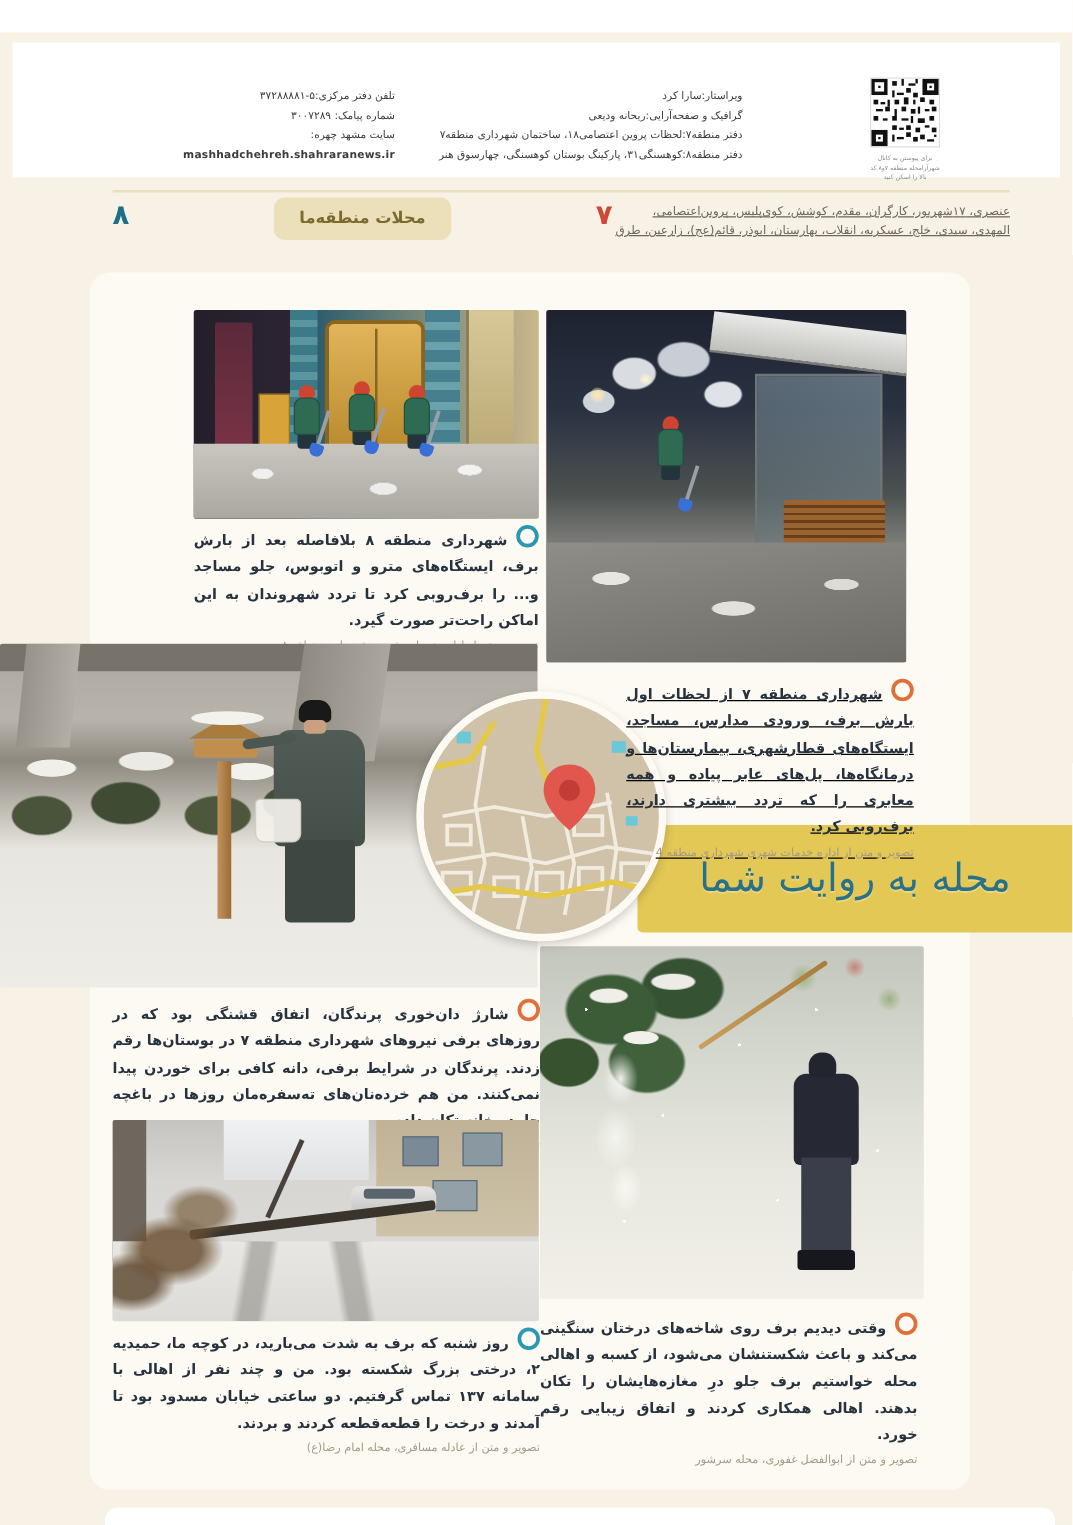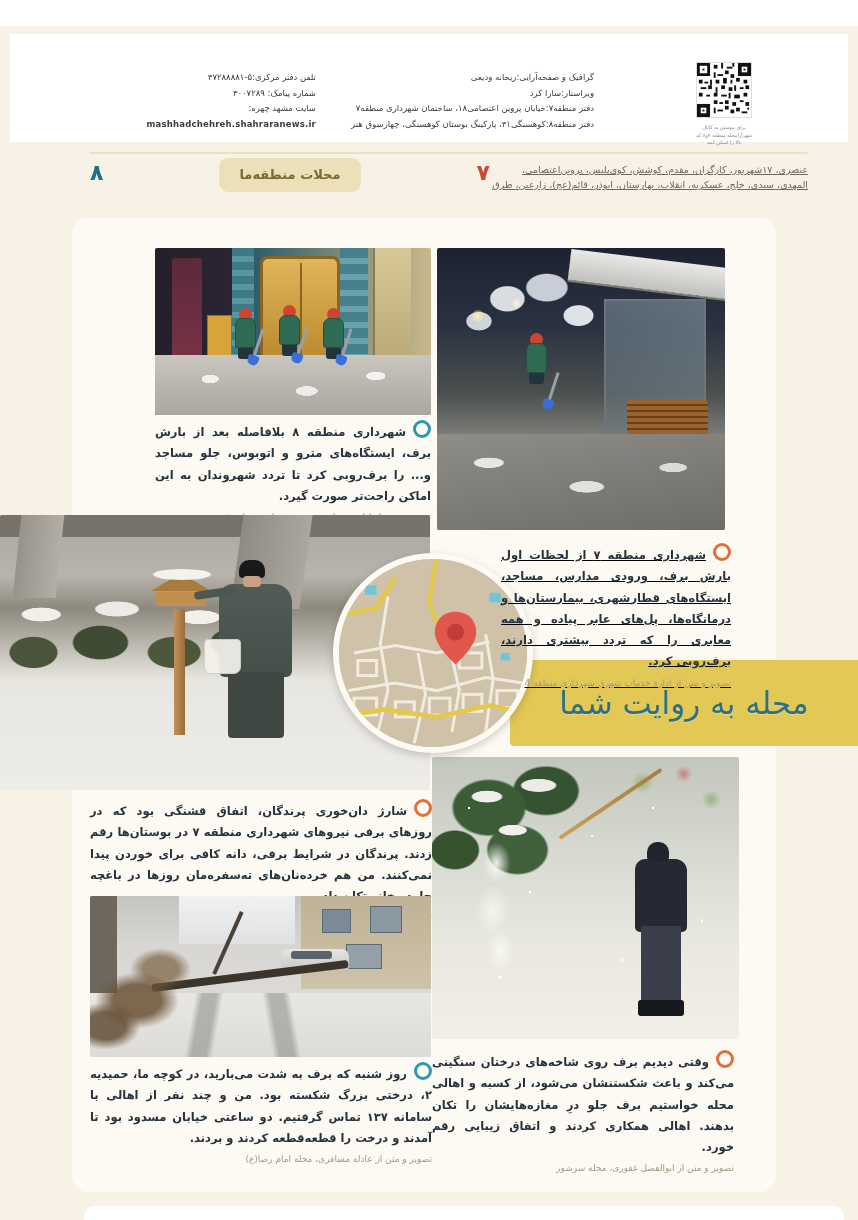--- a/index.html
+++ b/index.html
@@ -175,23 +175,23 @@
   <div class="cream-sheet"></div>
 
   <div class="header-band">
     <div class="hcol contact">
       <div>تلفن دفتر مرکزی:۵-۳۷۲۸۸۸۸۱</div>
       <div>شماره پیامک: ۳۰۰۷۲۸۹</div>
       <div>سایت مشهد چهره:</div>
       <div class="url">mashhadchehreh.shahraranews.ir</div>
     </div>
     <div class="hcol production">
+      <div>ویراستار:سارا کرد</div>
       <div>گرافیک و صفحه‌آرایی:ریحانه ودیعی</div>
-      <div>ویراستار:سارا کرد</div>
-      <div>دفتر منطقه۷:خیابان پروین اعتصامی۱۸، ساختمان شهرداری منطقه۷</div>
+      <div>دفتر منطقه۷:لحظات پروین اعتصامی۱۸، ساختمان شهرداری منطقه۷</div>
       <div>دفتر منطقه۸:کوهسنگی۳۱، پارکینگ بوستان کوهسنگی، چهارسوق هنر</div>
     </div>
     <div class="qr-wrap">
       <svg class="qr-box" viewBox="0 0 29 29" xmlns="http://www.w3.org/2000/svg">
         <rect width="29" height="29" fill="#fff"></rect>
         <g fill="#111">
           <rect x="0" y="0" width="7" height="7"></rect>
             <rect x="22" y="0" width="7" height="7"></rect>
             <rect x="0" y="22" width="7" height="7"></rect>
           <rect x="2" y="2" width="3" height="3" fill="#fff" stroke="#fff"></rect>

